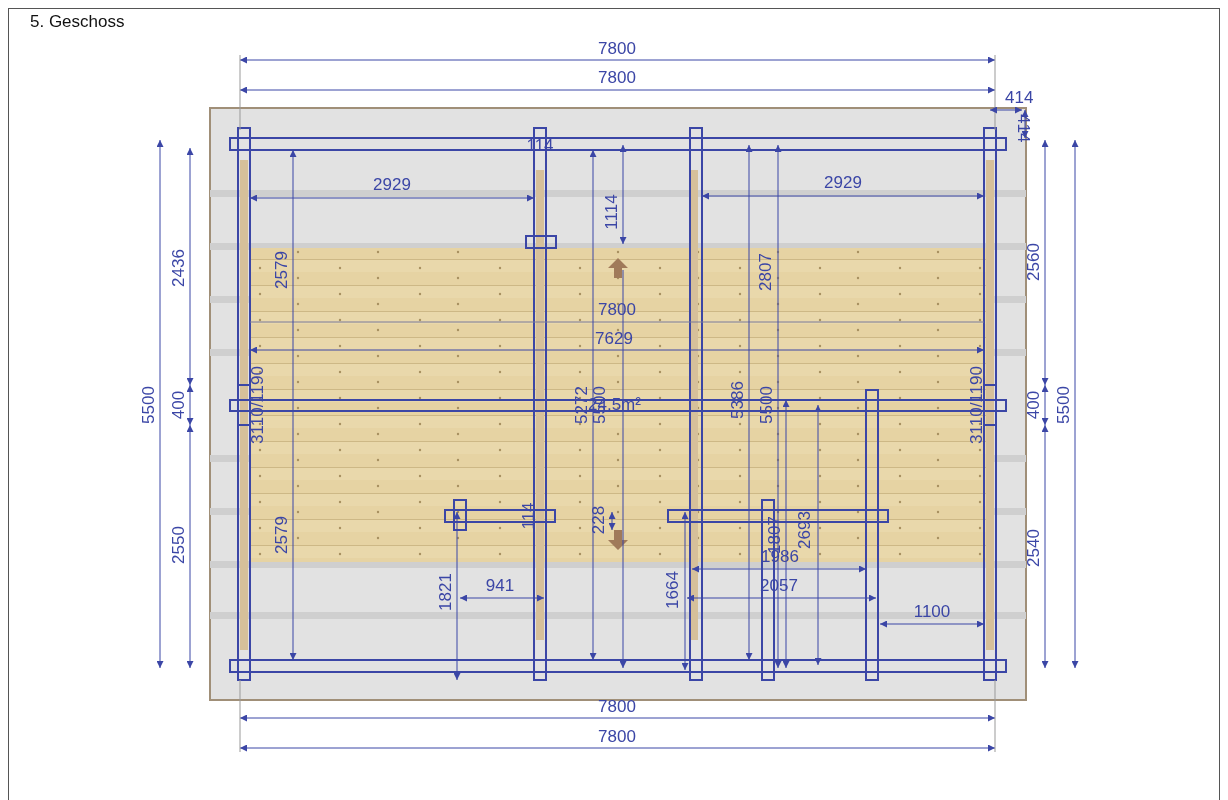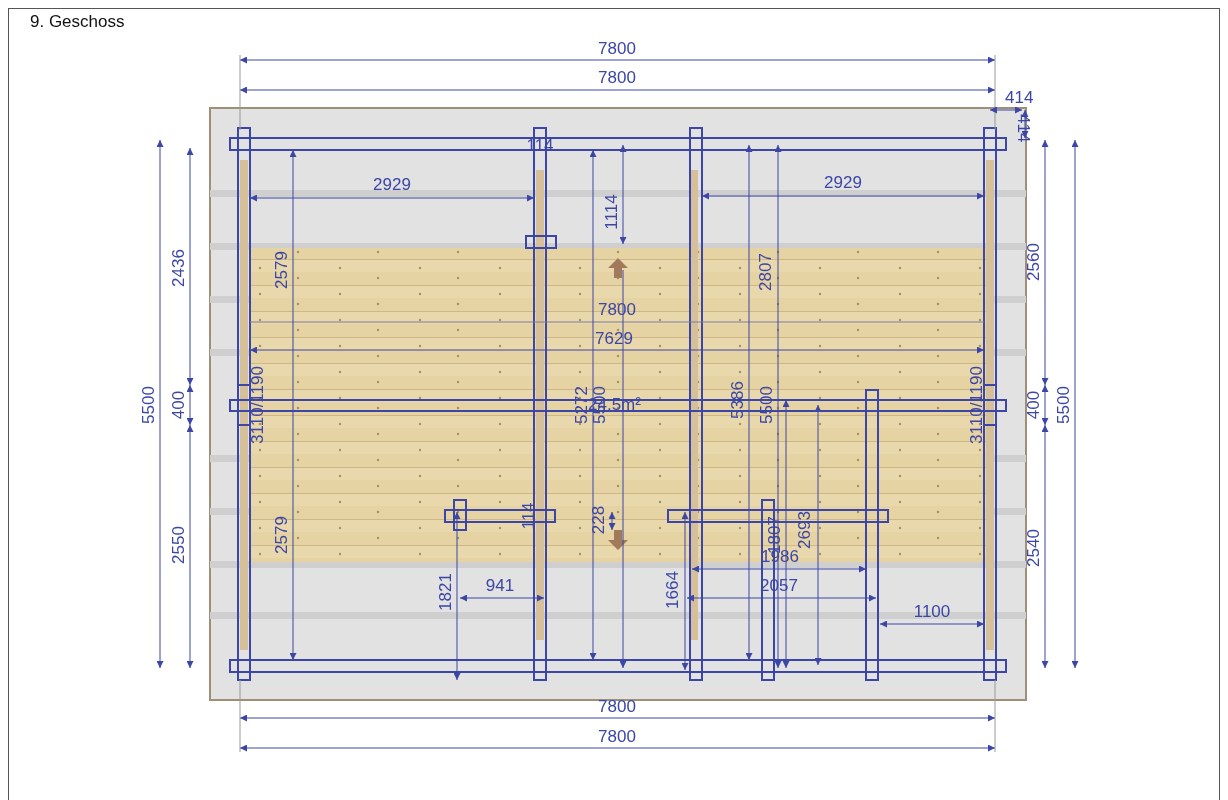--- a/index.html
+++ b/index.html
@@ -6,21 +6,21 @@
   body{width:1228px;height:800px;position:relative;overflow:hidden;font-family:"Liberation Sans",sans-serif;}
   .frame{position:absolute;left:8px;top:8px;width:1212px;height:800px;border:1px solid #555;border-bottom:none;box-sizing:border-box;}
   .title{position:absolute;left:30px;top:12px;font-size:17px;color:#111;}
   svg{position:absolute;left:0;top:0;}
   .dim{font-family:"Liberation Sans",sans-serif;font-size:17px;fill:#3b46a6;}
 </style>
 </head>
 <body>
 
 <div class="frame"></div>
-<div class="title">9. Geschoss</div>
+<div class="title">5. Geschoss</div>
 
 <svg width="1228" height="800">
   <defs>
     <marker id="ah" viewBox="0 0 10 10" refX="10" refY="5" markerWidth="9" markerHeight="7" orient="auto-start-reverse">
       <path d="M0,0 L10,5 L0,10 z" fill="#3b46a6"></path>
     </marker>
     <pattern id="wood" width="80" height="26" patternUnits="userSpaceOnUse">
       <rect width="80" height="26" fill="#e6d3a3"></rect>
       <rect y="0" width="80" height="12" fill="#e9d8ab"></rect>
       <line x1="0" y1="25.5" x2="80" y2="25.5" stroke="#cdb886" stroke-width="1"></line>

